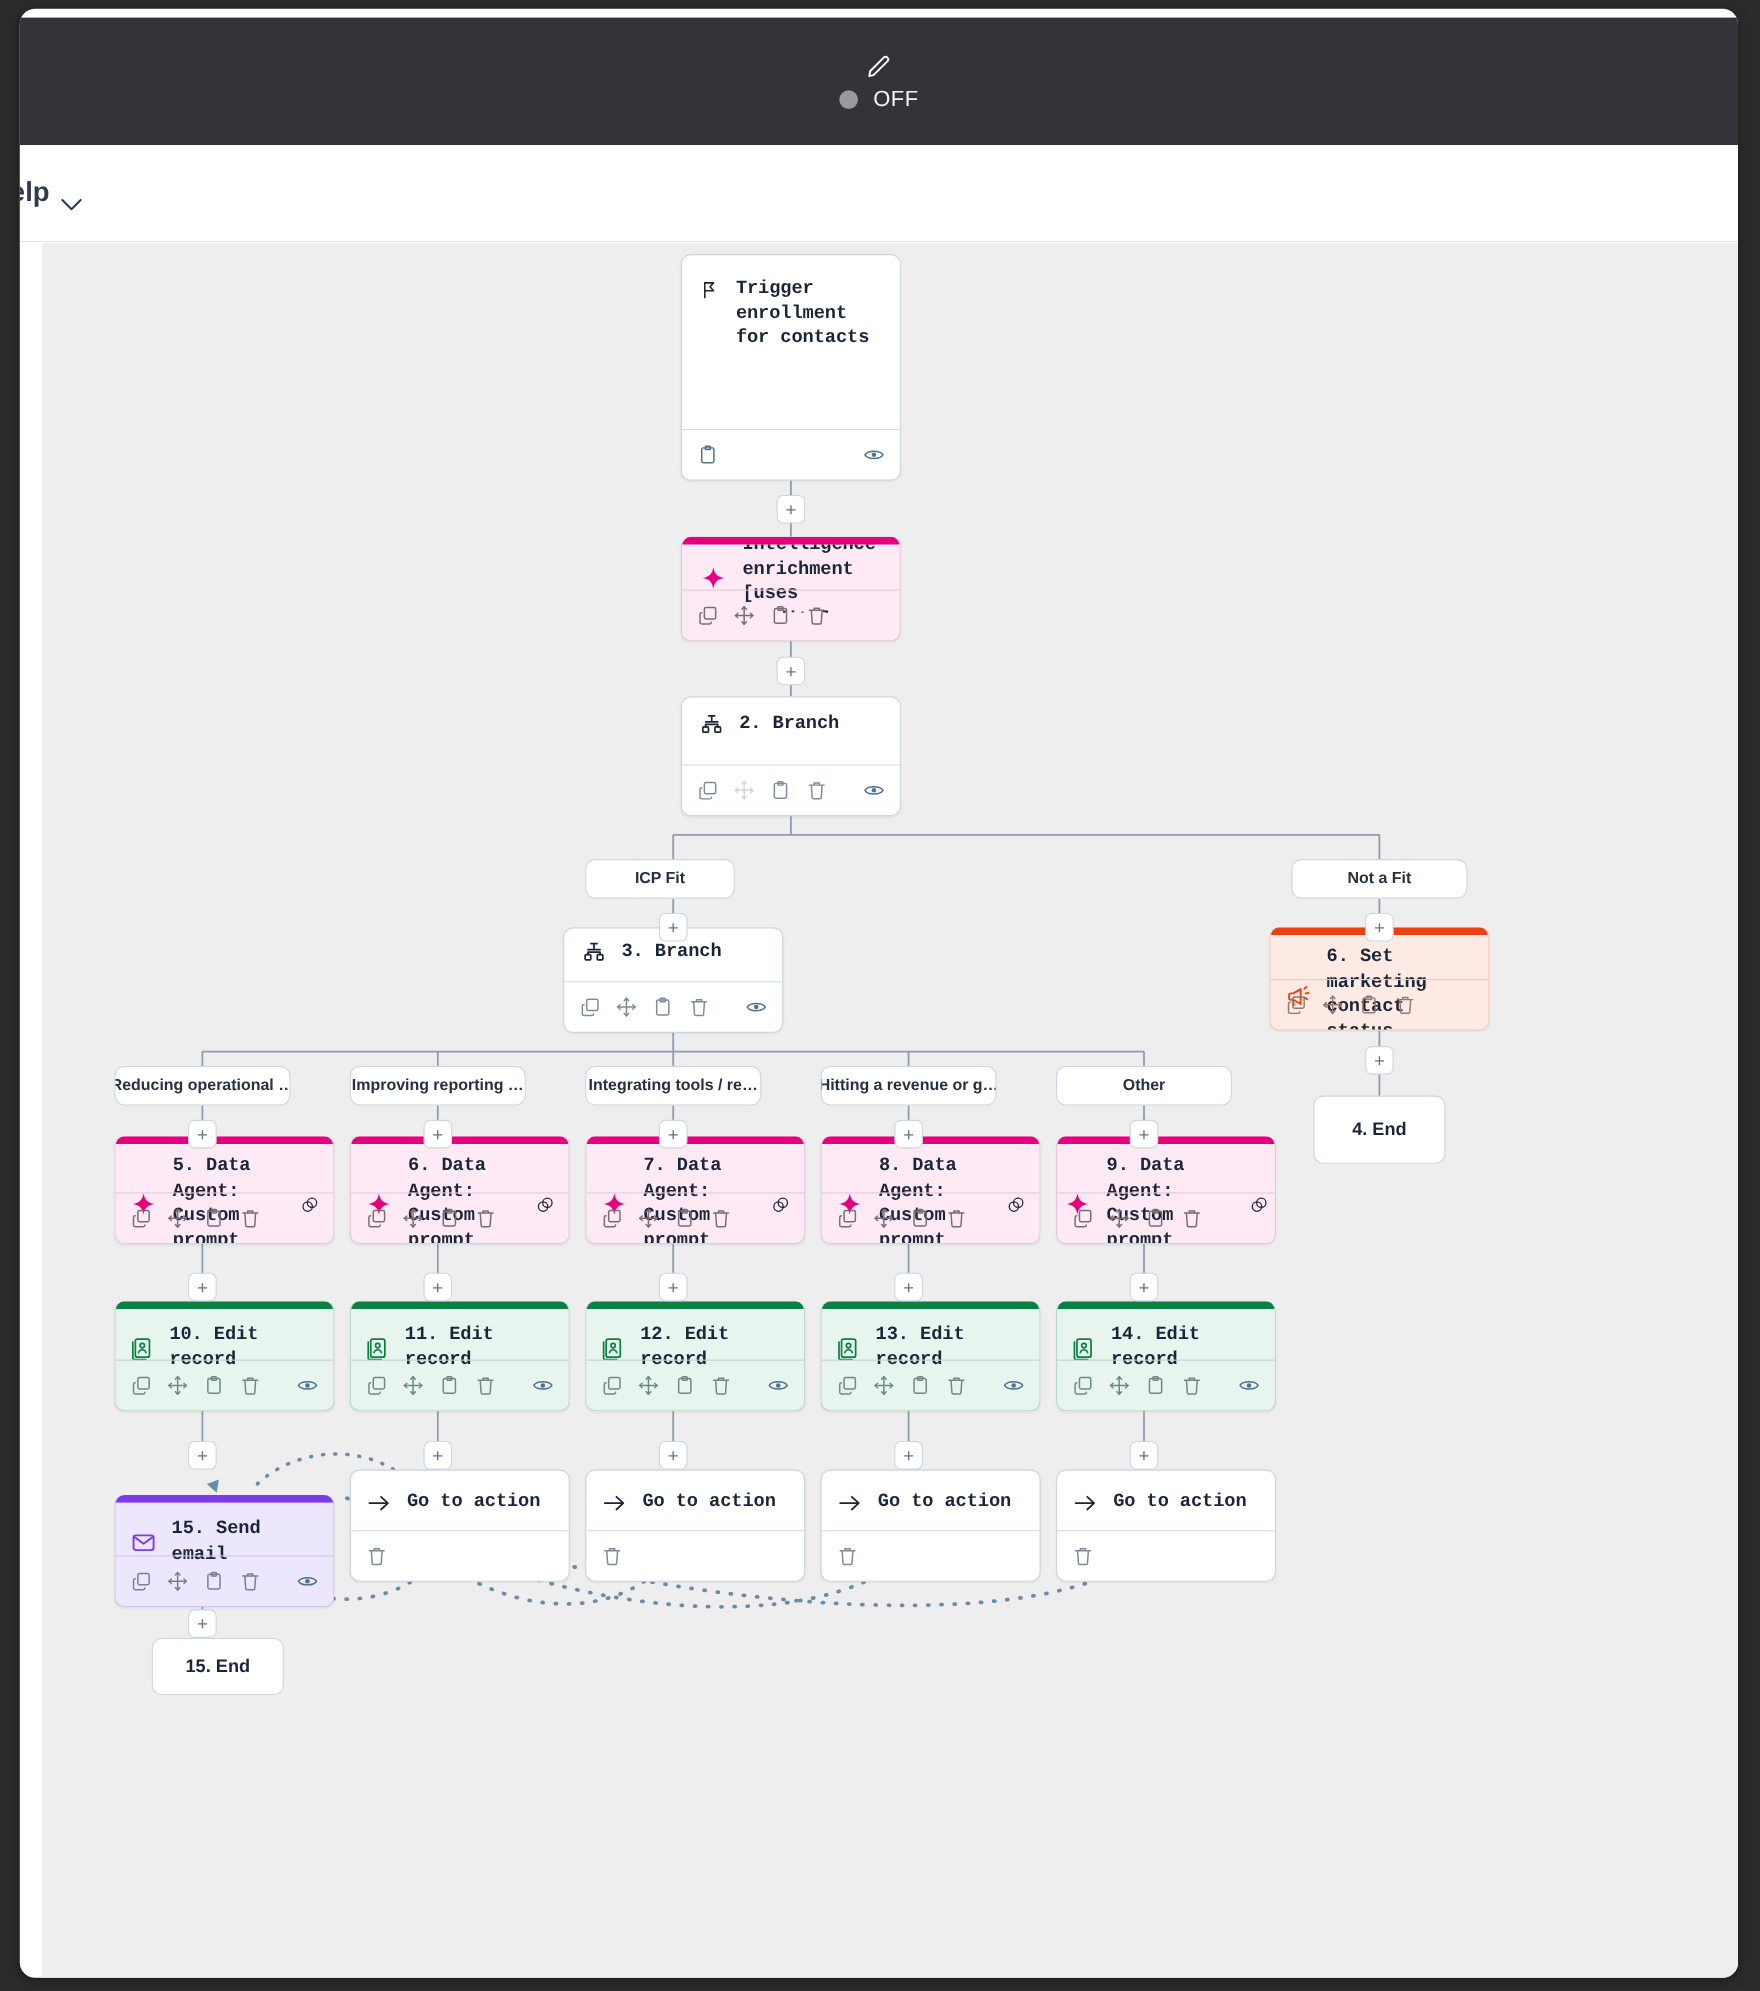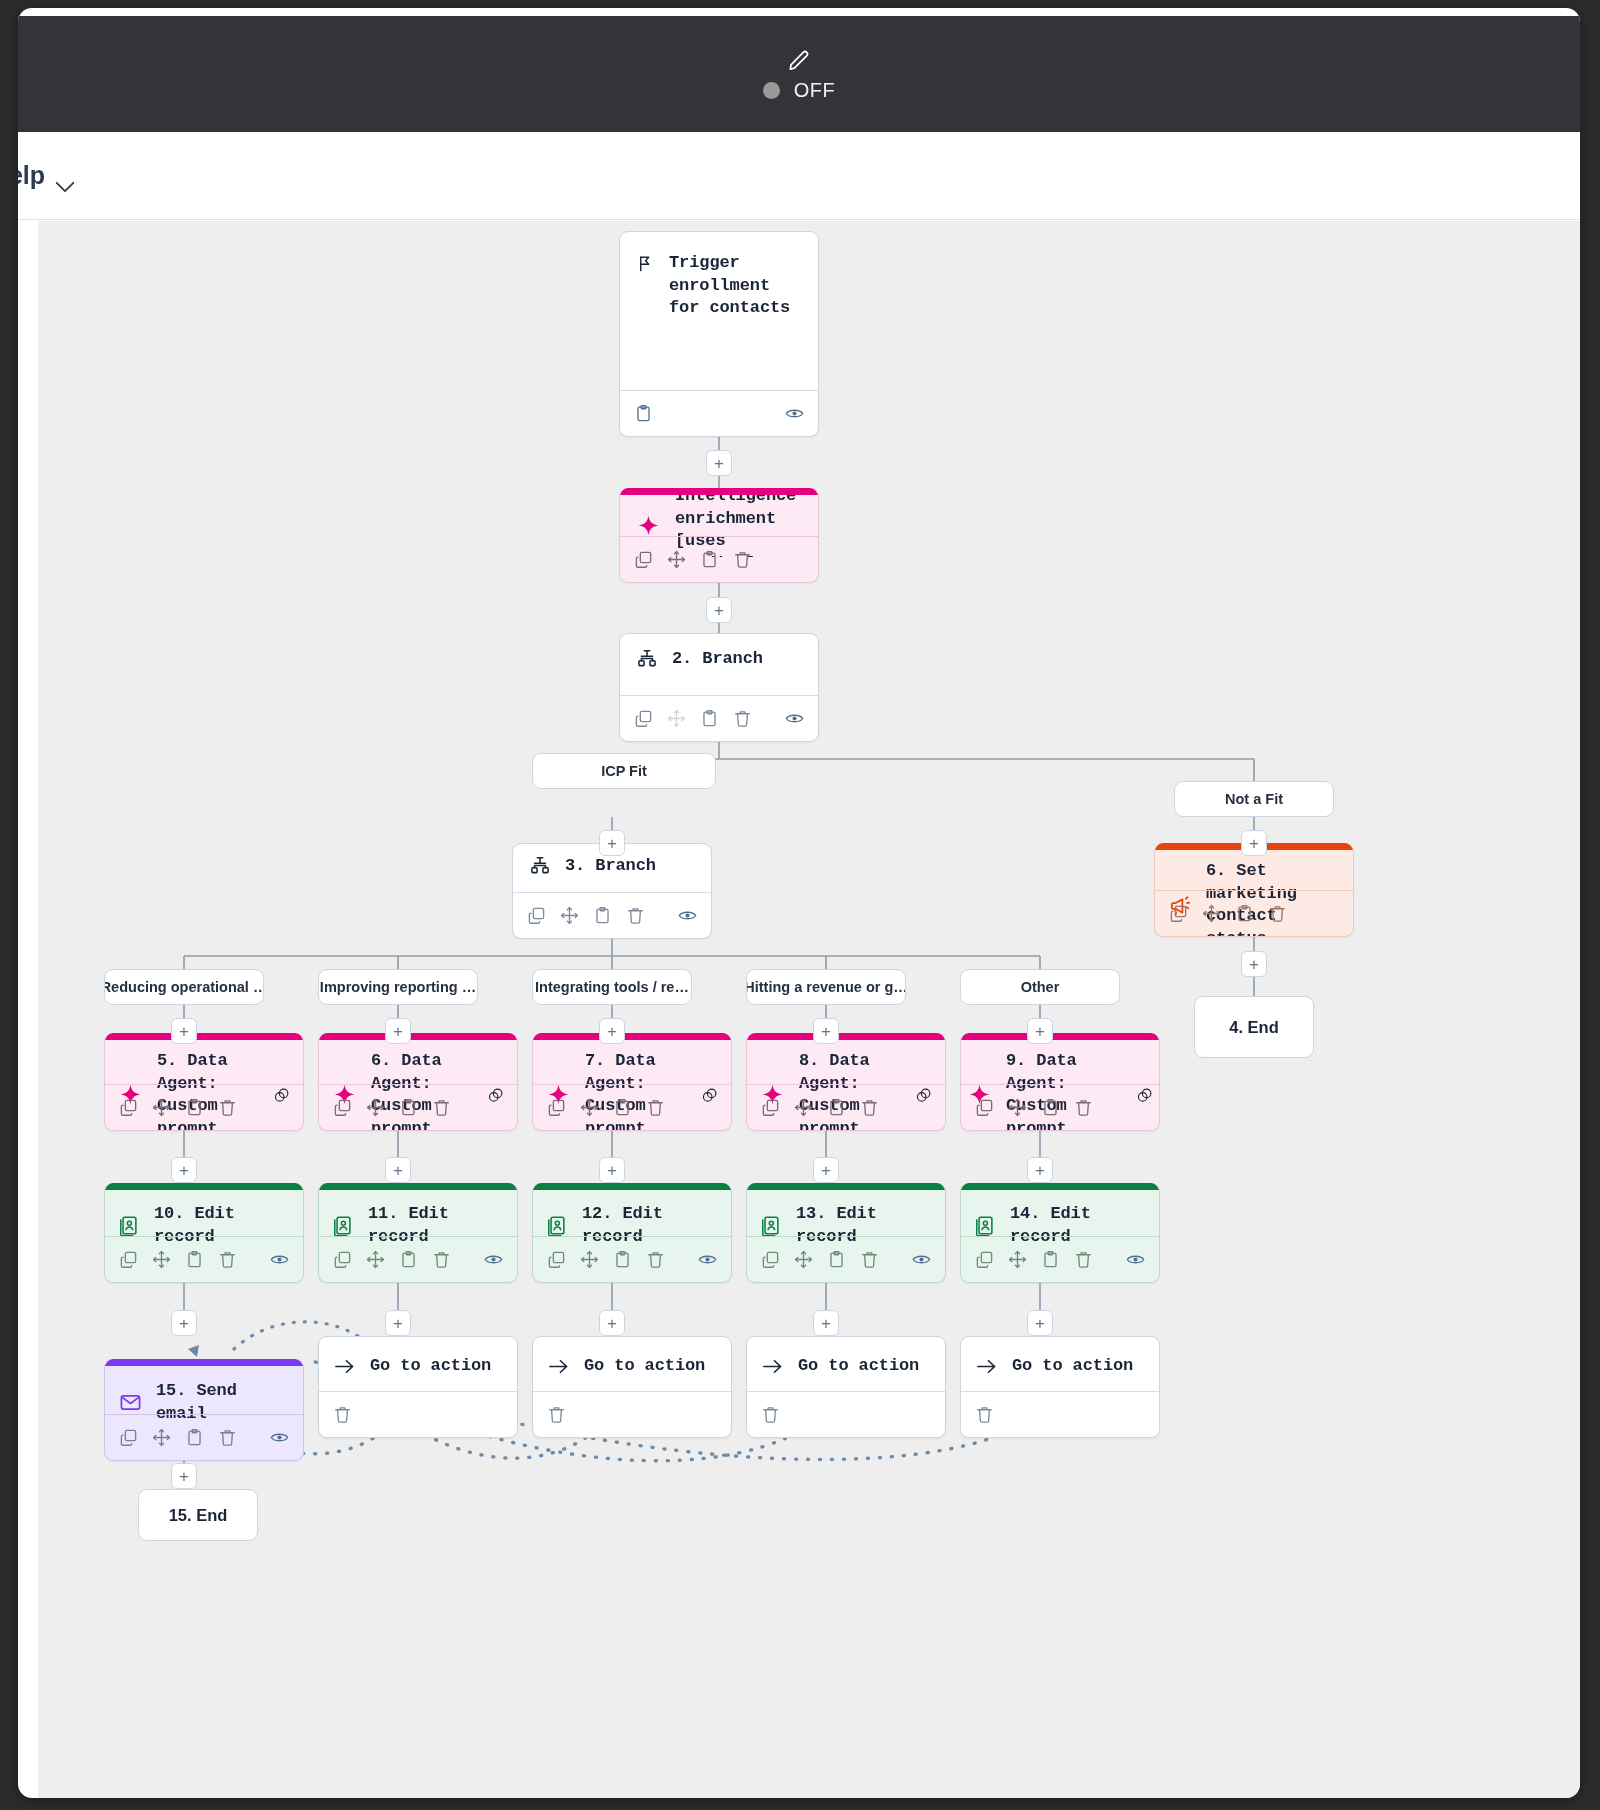--- a/index.html
+++ b/index.html
@@ -353,21 +353,21 @@
         <span class="spacer"></span>
         <span class="ic">
           <svg viewBox="0 0 24 24" width="19" height="19" fill="none" stroke="#516f90" stroke-width="1.7" stroke-linecap="round" stroke-linejoin="round">
             <path d="M1.6 12 C 5 6.5, 19 6.5, 22.4 12 C 19 17.5, 5 17.5, 1.6 12 Z"></path>
               <circle cx="12" cy="12" r="2.6" fill="#516f90" stroke="none"></circle>
           </svg>
         </span>
       </div>
     </div>
 
-    <div class="pill" style="left:494px; top:532px; width:184px;">ICP Fit</div>
+    <div class="pill" style="left:494px; top:560px; width:136px;">ICP Fit</div>
     <div class="pill" style="left:1136px; top:560px; width:160px;">Not a Fit</div>
     <div class="plus" style="left:561px; top:609px;">+</div>
     <div class="plus" style="left:1203px; top:609px;">+</div>
 
     <div class="node" style="left:474px; top:622px; width:200px; height:96px;">
       <div class="body" style="padding:11px 16px;">
         <span class="ic" style="width:22px;height:22px;flex:none;">
           <svg viewBox="0 0 24 24" width="22" height="22" fill="none" stroke="#1b2538" stroke-width="1.7" stroke-linecap="round" stroke-linejoin="round">
             <path d="M12 3 V9 M6 14 V11.5 h12 V14 M6 9 h12"></path>
             <rect x="3.2" y="14" width="5.6" height="5.2" rx="1"></rect>

